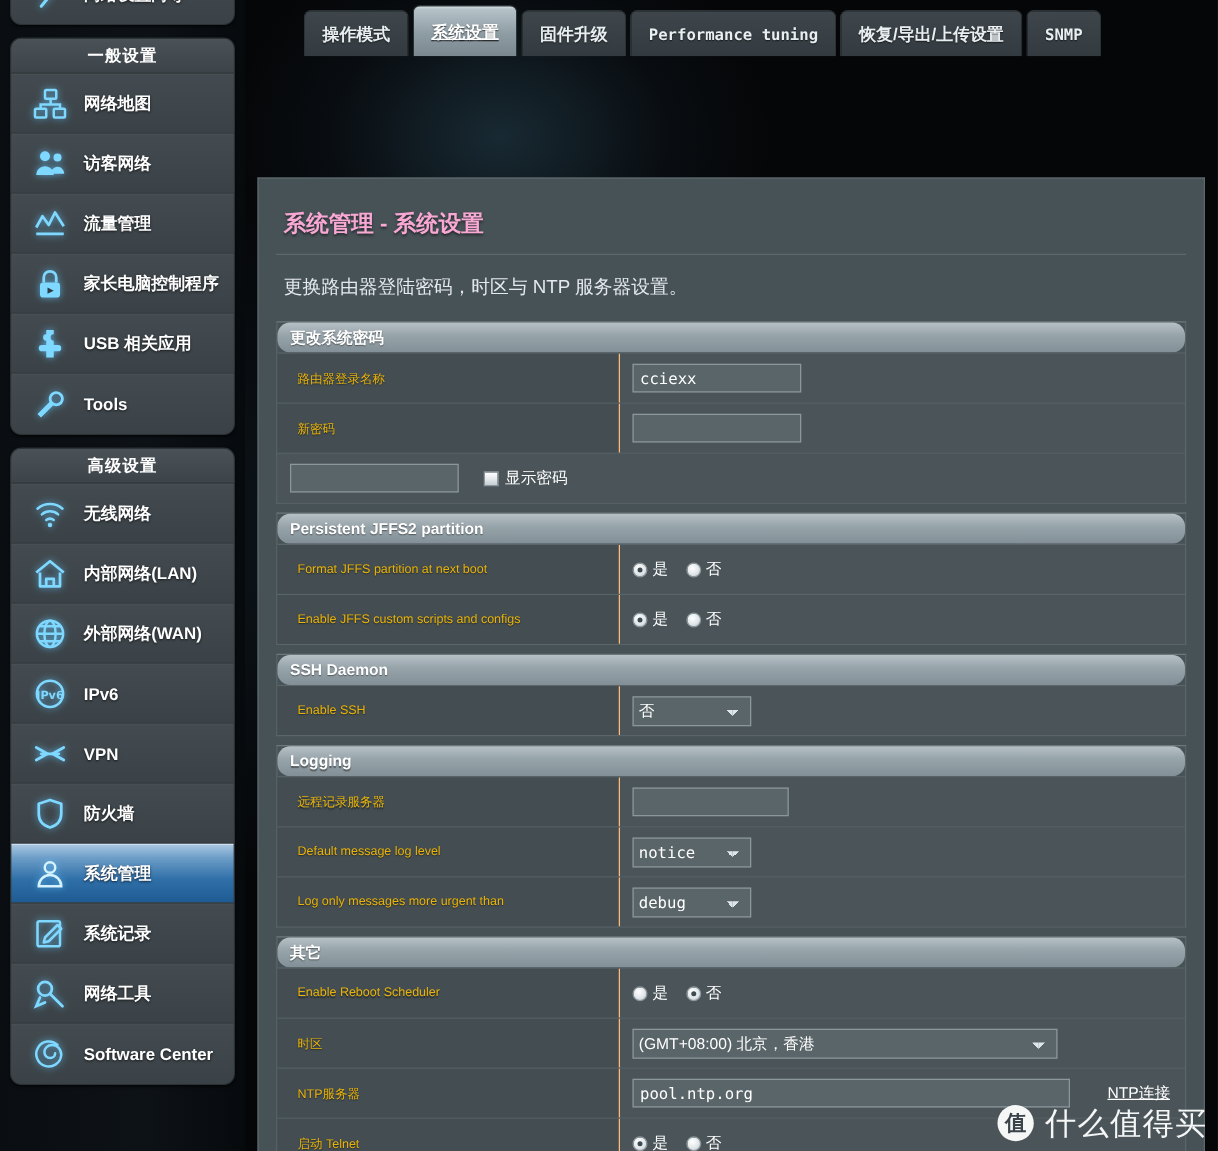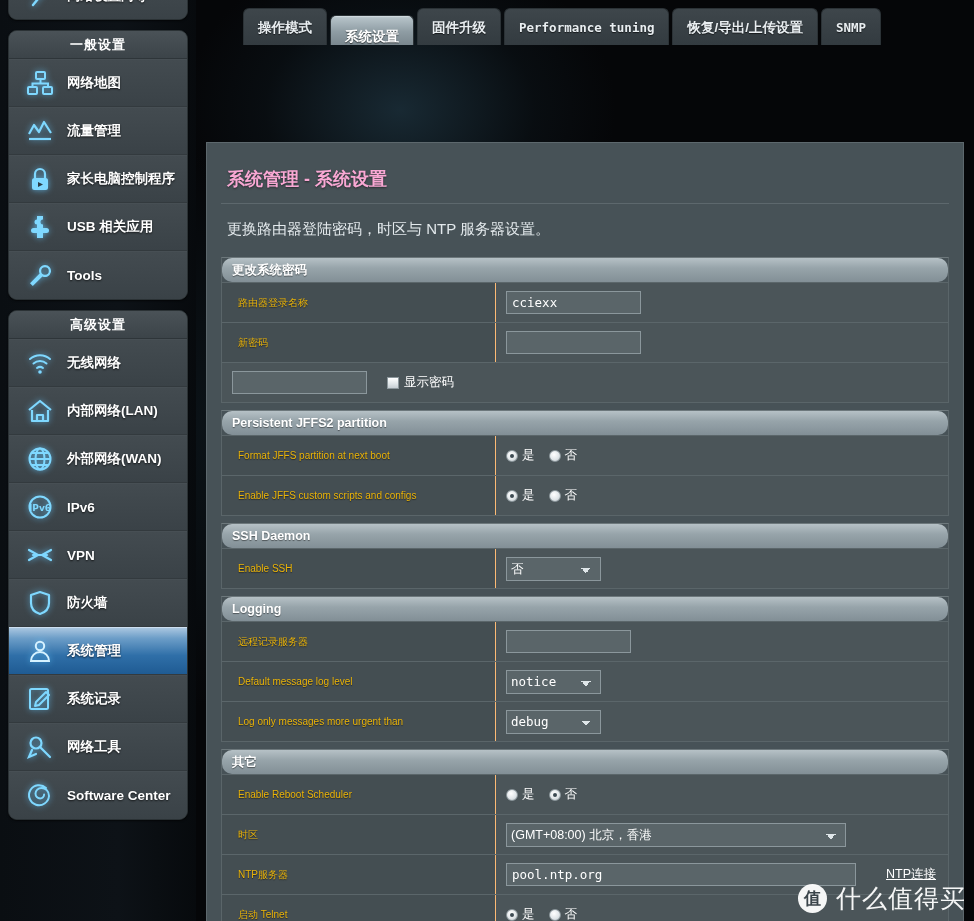--- a/index.html
+++ b/index.html
@@ -84,21 +84,21 @@
     font-size: 13.5px; font-weight: bold;
     white-space: nowrap;
     cursor: pointer;
     border: 1px solid #2b3236;
     border-bottom: none;
     text-shadow: 0 1px 1px rgba(0,0,0,0.6);
   }
   .tab.active {
     background: linear-gradient(to bottom, #d9e2e6 0%, #b5c2c8 6%, #8e9ca3 55%, #7a878e 100%);
     color: #ffffff;
-    height: 30px; line-height: 41px;
+    height: 41px; line-height: 41px; text-decoration: underline;
   }
   .tab.latin { font-family: "DejaVu Sans Mono", monospace; font-size: 12.5px; }
 
   
   #content {
     position: absolute; left: 206px; top: 142px;
     width: 758px;
     background: #475257;
     border: 1px solid #5d686d;
     border-bottom: none;
@@ -265,20 +265,33 @@
                 <rect x="10" y="3" width="9" height="7" rx="1"></rect>
                 <rect x="2" y="18" width="9" height="7" rx="1"></rect>
                 <rect x="17" y="18" width="9" height="7" rx="1"></rect>
                 <path d="M14.5 10.5v4M6.5 18v-3.5h15.5V18"></path>
               </g>
             </svg>
         </span>
         <span class="side-label">网络地图</span>
       </div>
 
+      <div class="side-item">
+        <span class="ic">
+          <svg width="28" height="28" viewBox="0 0 28 28">
+              <g fill="#7fd8ff">
+                <circle cx="10" cy="8" r="4"></circle>
+                <path d="M3 23c0-4 3.2-7 7-7s7 3 7 7z"></path>
+                <circle cx="20" cy="9" r="3.2"></circle>
+                <path d="M14.5 22c.3-3.3 2.8-5.6 5.6-5.6 2.7 0 5 2.2 5.3 5.6z"></path>
+              </g>
+            </svg>
+        </span>
+        <span class="side-label">访客网络</span>
+      </div>
 
       <div class="side-item">
         <span class="ic">
           <svg width="28" height="28" viewBox="0 0 28 28">
               <g fill="none" stroke="#7fd8ff" stroke-width="2.2" stroke-linejoin="round">
                 <polyline points="3,17 8,8 13,15 18,5 25,16"></polyline>
                 <line x1="3" y1="22" x2="25" y2="22"></line>
               </g>
             </svg>
         </span>

